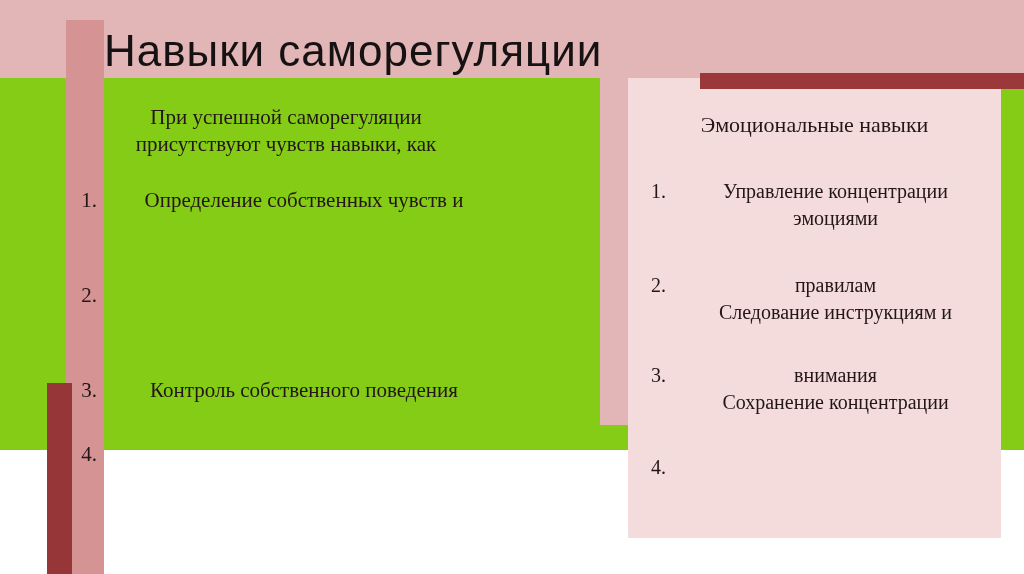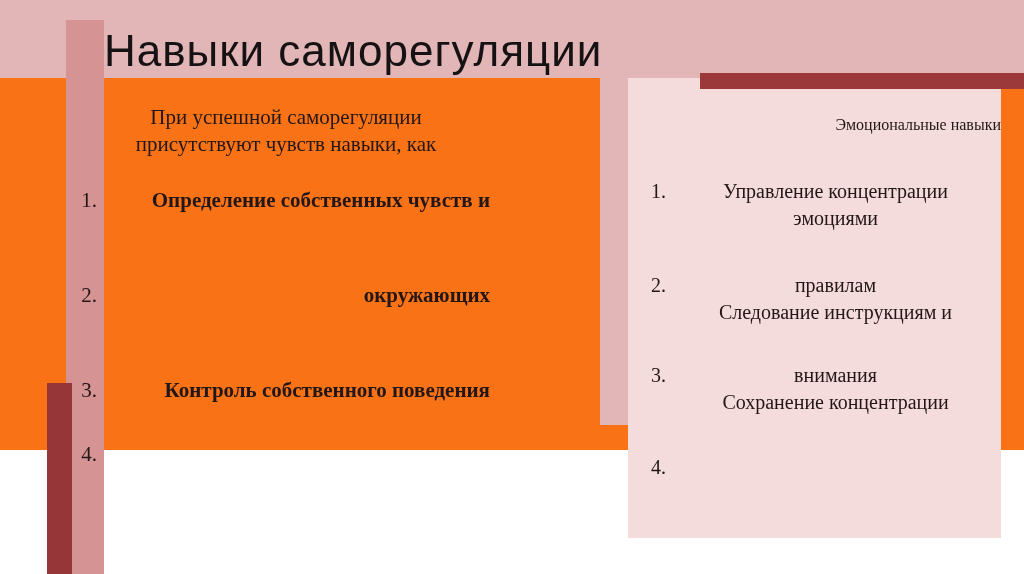--- a/index.html
+++ b/index.html
@@ -1,44 +1,44 @@
 <!DOCTYPE html>
 <html><head>
 <meta charset="utf-8">
 <style>
   html,body{margin:0;padding:0;}
   body{width:1024px;height:574px;background:#ffffff;overflow:hidden;
        font-family:"Liberation Serif","DejaVu Serif",serif;}
-  .slide{position:relative;width:1024px;height:450px;background:#f97316;}
+  .slide{position:relative;width:1024px;height:450px;background:#84cc16;}
 
   
   .band{position:absolute;left:0;top:0;width:1024px;height:78px;background:#e2b6b7;}
   .right-strip{position:absolute;left:600px;top:70px;width:28px;height:355px;background:#e2b6b7;}
   .card{position:absolute;left:628px;top:78px;width:373px;height:460px;background:#f5dcdc;}
   .maroon-top-bar{position:absolute;left:700px;top:73px;width:324px;height:16px;background:#9a383a;}
   .pink-vbar{position:absolute;left:66px;top:20px;width:38px;height:554px;background:#d59394;}
   .maroon-vbar{position:absolute;left:47px;top:383px;width:25px;height:191px;background:#963638;}
 
   
   .title{position:absolute;left:104px;top:26px;margin:0;
          font-family:"Liberation Sans","DejaVu Sans",sans-serif;
          font-weight:400;font-size:44px;letter-spacing:1px;color:#161112;white-space:nowrap;}
 
   
   .intro{position:absolute;left:66px;top:104px;width:440px;text-align:center;
          font-size:21px;line-height:27px;color:#231616;}
   .l-item{position:absolute;left:66px;display:flex;align-items:flex-start;
           font-size:21px;line-height:27px;color:#231616;}
   .l-item .num{width:52px;box-sizing:border-box;text-align:right;padding-right:21px;flex:none;}
-  .l-item .txt{width:372px;text-align:right;font-weight:bold;}
+  .l-item .txt{width:372px;text-align:center;}
   .l-item-1{top:187px;} .l-item-2{top:282px;} .l-item-3{top:377px;} .l-item-4{top:441px;}
 
   
-  .r-heading{position:absolute;left:628px;top:111px;width:373px;text-align:right;
-             font-size:16px;line-height:27px;color:#231616;}
+  .r-heading{position:absolute;left:628px;top:111px;width:373px;text-align:center;
+             font-size:22px;line-height:27px;color:#231616;}
   .r-item{position:absolute;left:628px;width:373px;display:flex;align-items:flex-start;
           font-size:20px;line-height:27px;color:#231616;}
   .r-item .num{width:42px;box-sizing:border-box;text-align:right;padding-right:4px;flex:none;}
   .r-item .txt{flex:1;text-align:center;}
   .r-item-1{top:178px;} .r-item-2{top:272px;} .r-item-3{top:362px;} .r-item-4{top:454px;}
 
   .line{display:block;}
 </style>
 </head>
 <body>
@@ -62,21 +62,20 @@
   <div class="l-item l-item-1">
     <span class="num">1.</span>
     <span class="txt">
       <span class="line">Определение собственных чувств и</span>
     </span>
   </div>
 
   <div class="l-item l-item-2">
     <span class="num">2.</span>
     <span class="txt">
-      <span class="line">окружающих</span>
     </span>
   </div>
 
   <div class="l-item l-item-3">
     <span class="num">3.</span>
     <span class="txt">
       <span class="line">Контроль собственного поведения</span>
     </span>
   </div>
 

